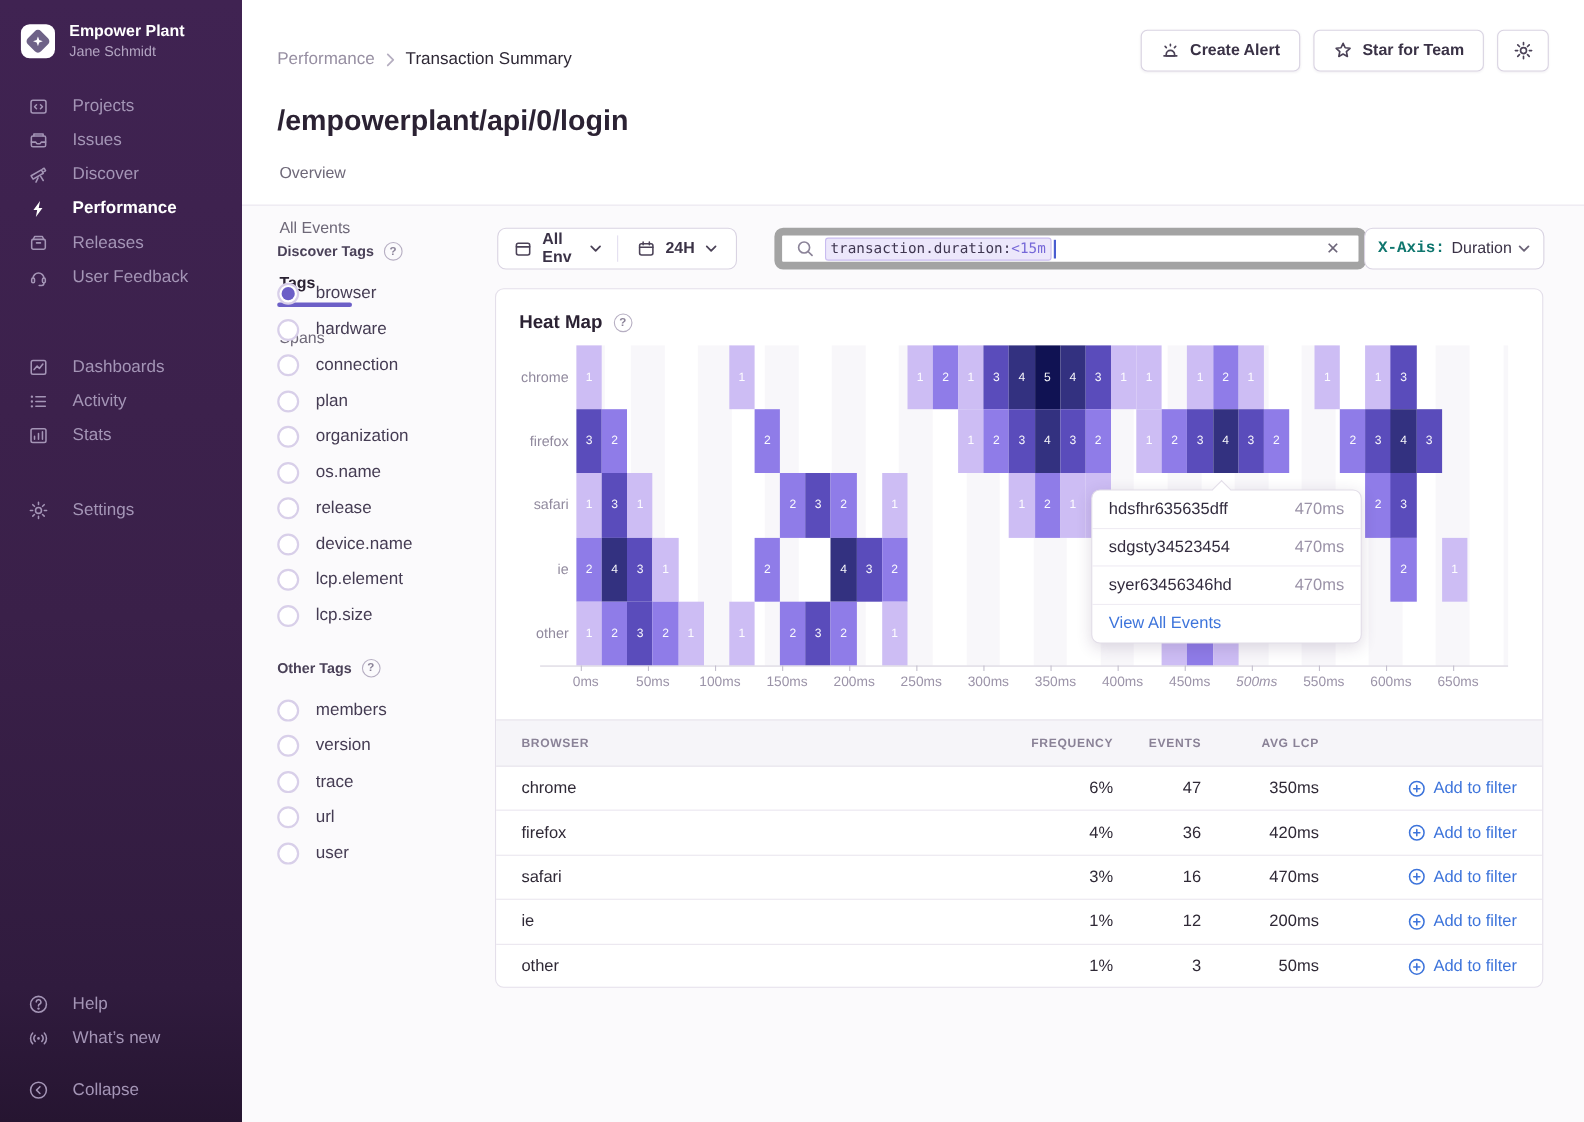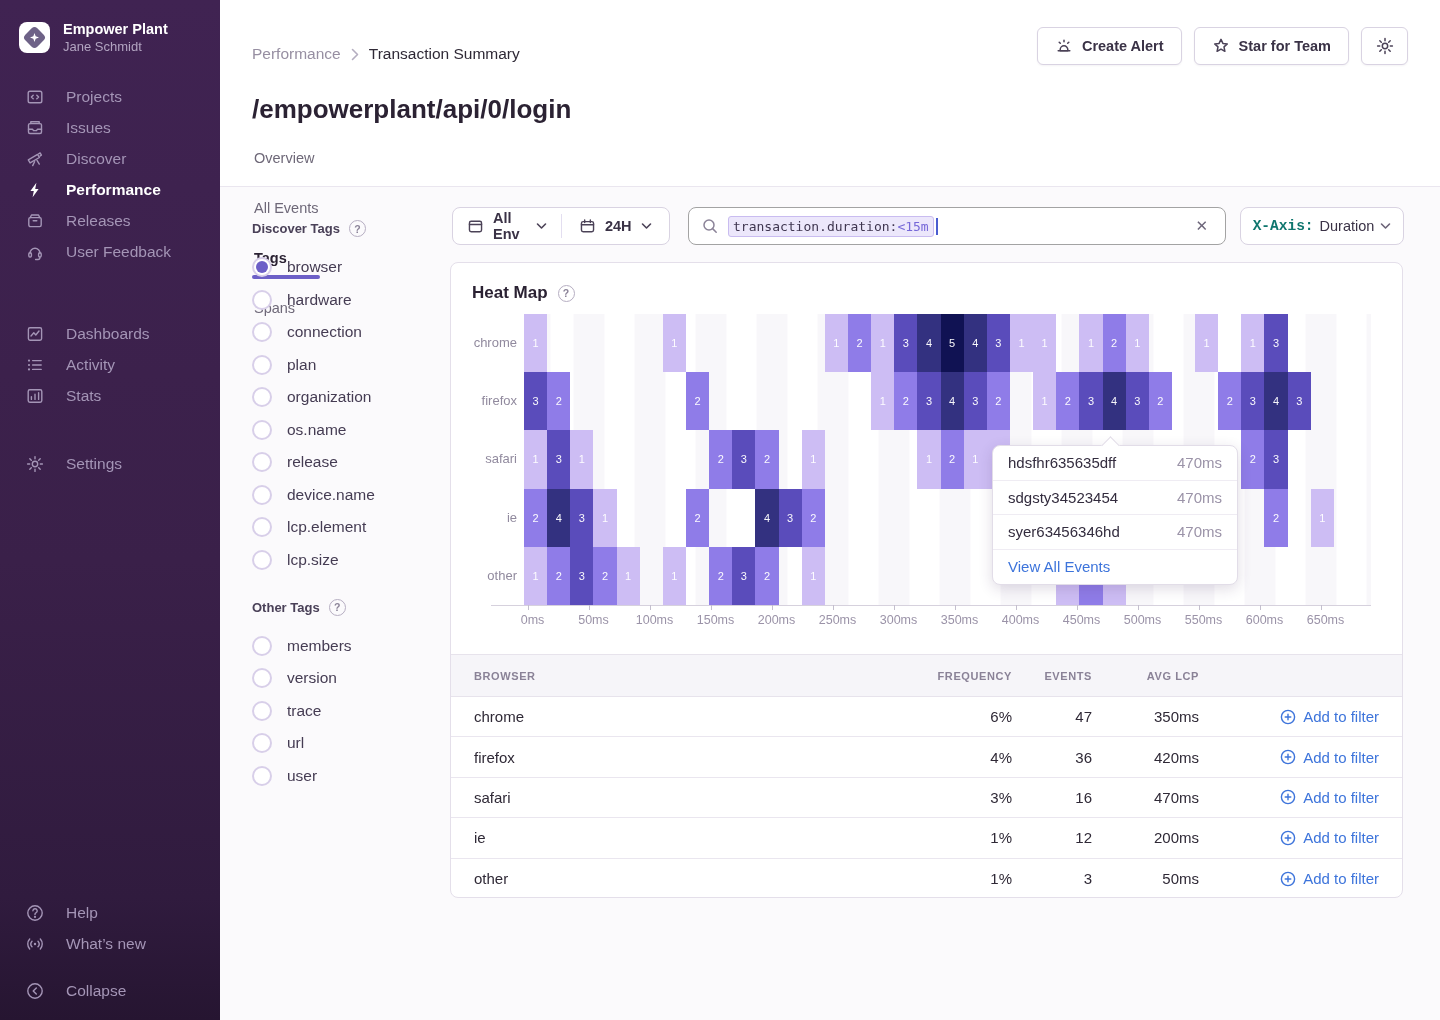--- a/index.html
+++ b/index.html
@@ -66,22 +66,22 @@
   #other-tags-block { margin-top:28px; }
 
   
   .picker-group { position:absolute; left:452px; top:207px; width:218px; height:38px; background:#fff;
     border:1px solid #d9d3e2; border-radius:8px; display:flex; align-items:stretch; z-index:2; }
   .picker { display:flex; align-items:center; gap:9px; padding:0 14px; font-size:14.5px; font-weight:bold; color:#3a3246; cursor:pointer; flex:1; justify-content:center; }
   .picker-divider { width:1px; background:#e3def0; margin:6px 0; }
   .picker svg { color:#4b4257; }
   .chev { color:#6b6377; }
 
-  .searchbox { position:absolute; left:688px; top:207px; width:538px; height:38px; background:#fff;
-    border:1px solid #a3a3a3; border-radius:8px; display:flex; align-items:center; padding:0 13px; z-index:2; }
+  .searchbox { position:absolute; left:704px; top:207px; width:538px; height:38px; background:#fff;
+    border:7px solid #a3a3a3; border-radius:8px; display:flex; align-items:center; padding:0 13px; z-index:2; }
   .searchbox .mag { color:#8b8398; margin-right:10px; flex:none; }
   .token { font-family:"DejaVu Sans Mono",monospace; font-size:13px; background:#ece7fb; border:1px solid #c9bcf0;
     border-radius:3px; padding:2px 4px; color:#3f3650; white-space:nowrap; }
   .token .op { color:#7668d8; }
   .cursor { display:inline-block; width:2px; height:17px; background:#4a5dd0; margin-left:2px; vertical-align:middle; }
   .clear-x { margin-left:auto; color:#6d667a; font-size:15px; cursor:pointer; padding:4px; }
 
   .xaxis-picker { position:absolute; left:1240px; top:207px; width:164px; height:38px; background:#fff;
     border:1px solid #d9d3e2; border-radius:8px; display:flex; align-items:center; justify-content:center; gap:6px;
     font-size:14.5px; cursor:pointer; z-index:2; }
@@ -568,21 +568,21 @@
       <div class="hm-ticklabel" style="left: 308.5px;">250ms</div>
       <div class="hm-tick" style="left: 369.5px;"></div>
       <div class="hm-ticklabel" style="left: 369.5px;">300ms</div>
       <div class="hm-tick" style="left: 430.5px;"></div>
       <div class="hm-ticklabel" style="left: 430.5px;">350ms</div>
       <div class="hm-tick" style="left: 491.5px;"></div>
       <div class="hm-ticklabel" style="left: 491.5px;">400ms</div>
       <div class="hm-tick" style="left: 552.5px;"></div>
       <div class="hm-ticklabel" style="left: 552.5px;">450ms</div>
       <div class="hm-tick" style="left: 613.5px;"></div>
-      <div class="hm-ticklabel" style="left: 613.5px;">500ms</div>
+      <div class="hm-ticklabel" style="left: 613.5px; font-style: italic;">500ms</div>
       <div class="hm-tick" style="left: 674.5px;"></div>
       <div class="hm-ticklabel" style="left: 674.5px;">550ms</div>
       <div class="hm-tick" style="left: 735.5px;"></div>
       <div class="hm-ticklabel" style="left: 735.5px;">600ms</div>
       <div class="hm-tick" style="left: 796.5px;"></div>
       <div class="hm-ticklabel" style="left: 796.5px;">650ms</div>
     </div>
 
   <div class="hm-tooltip">
     <div id="tooltip-rows">

